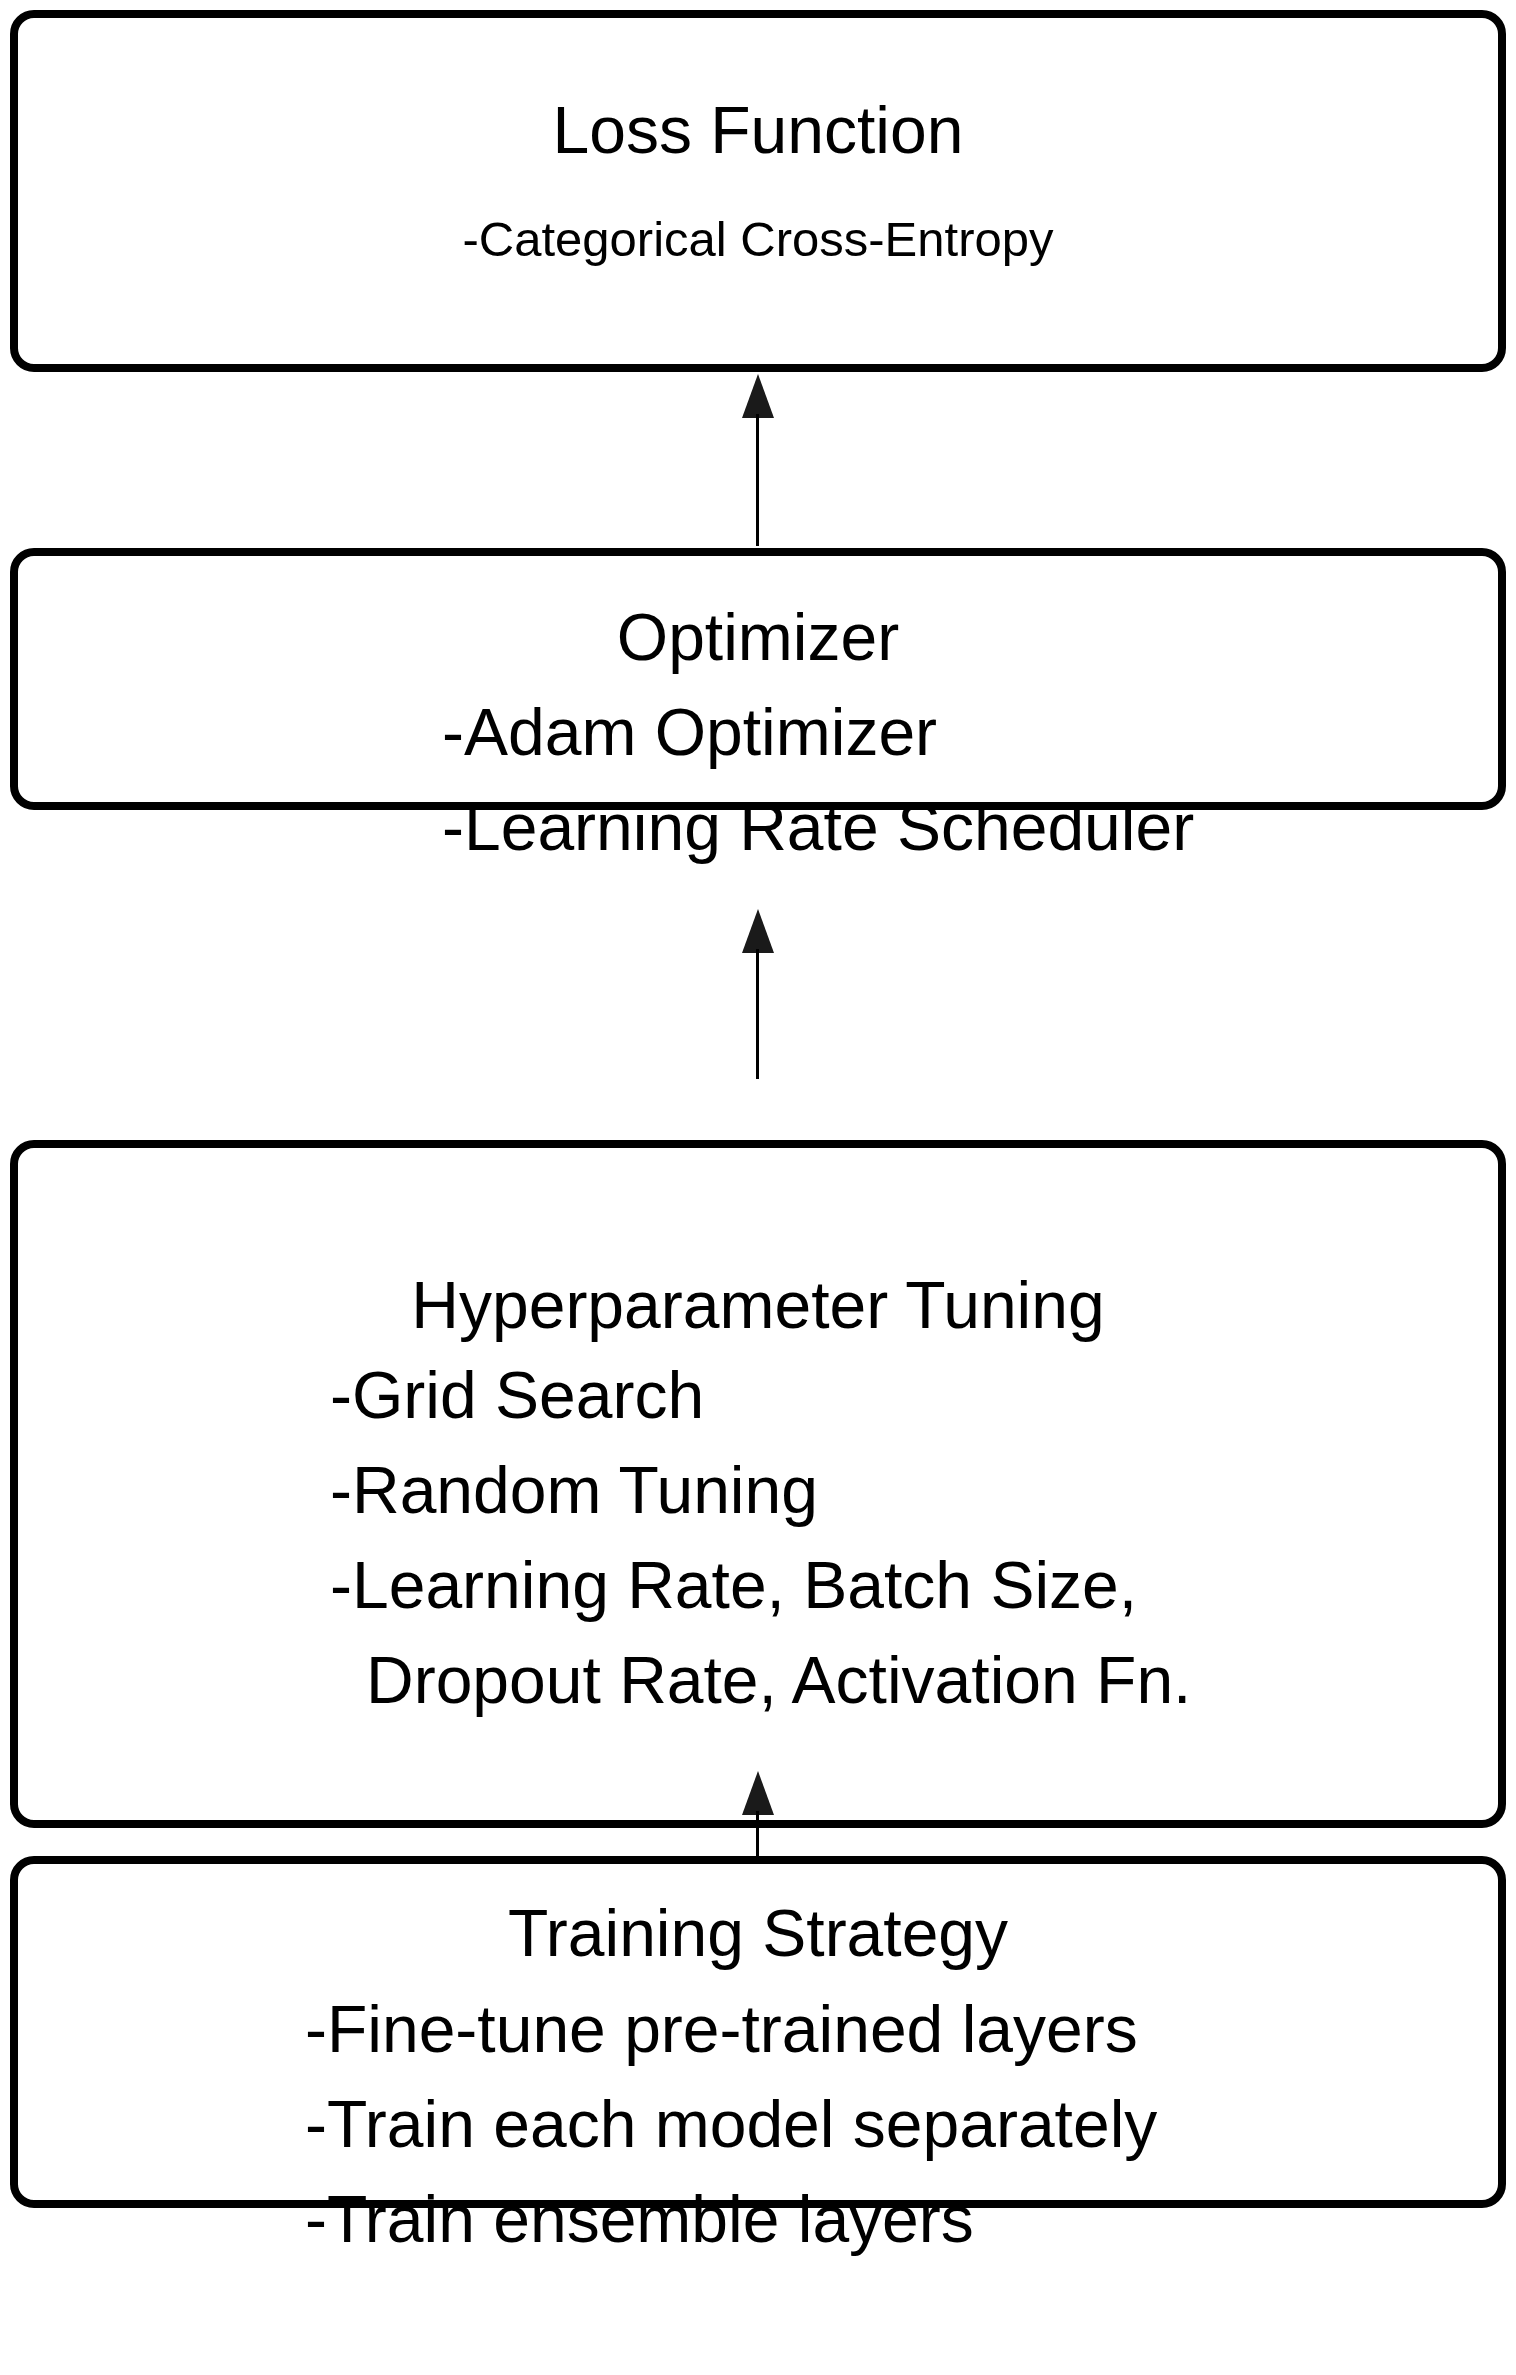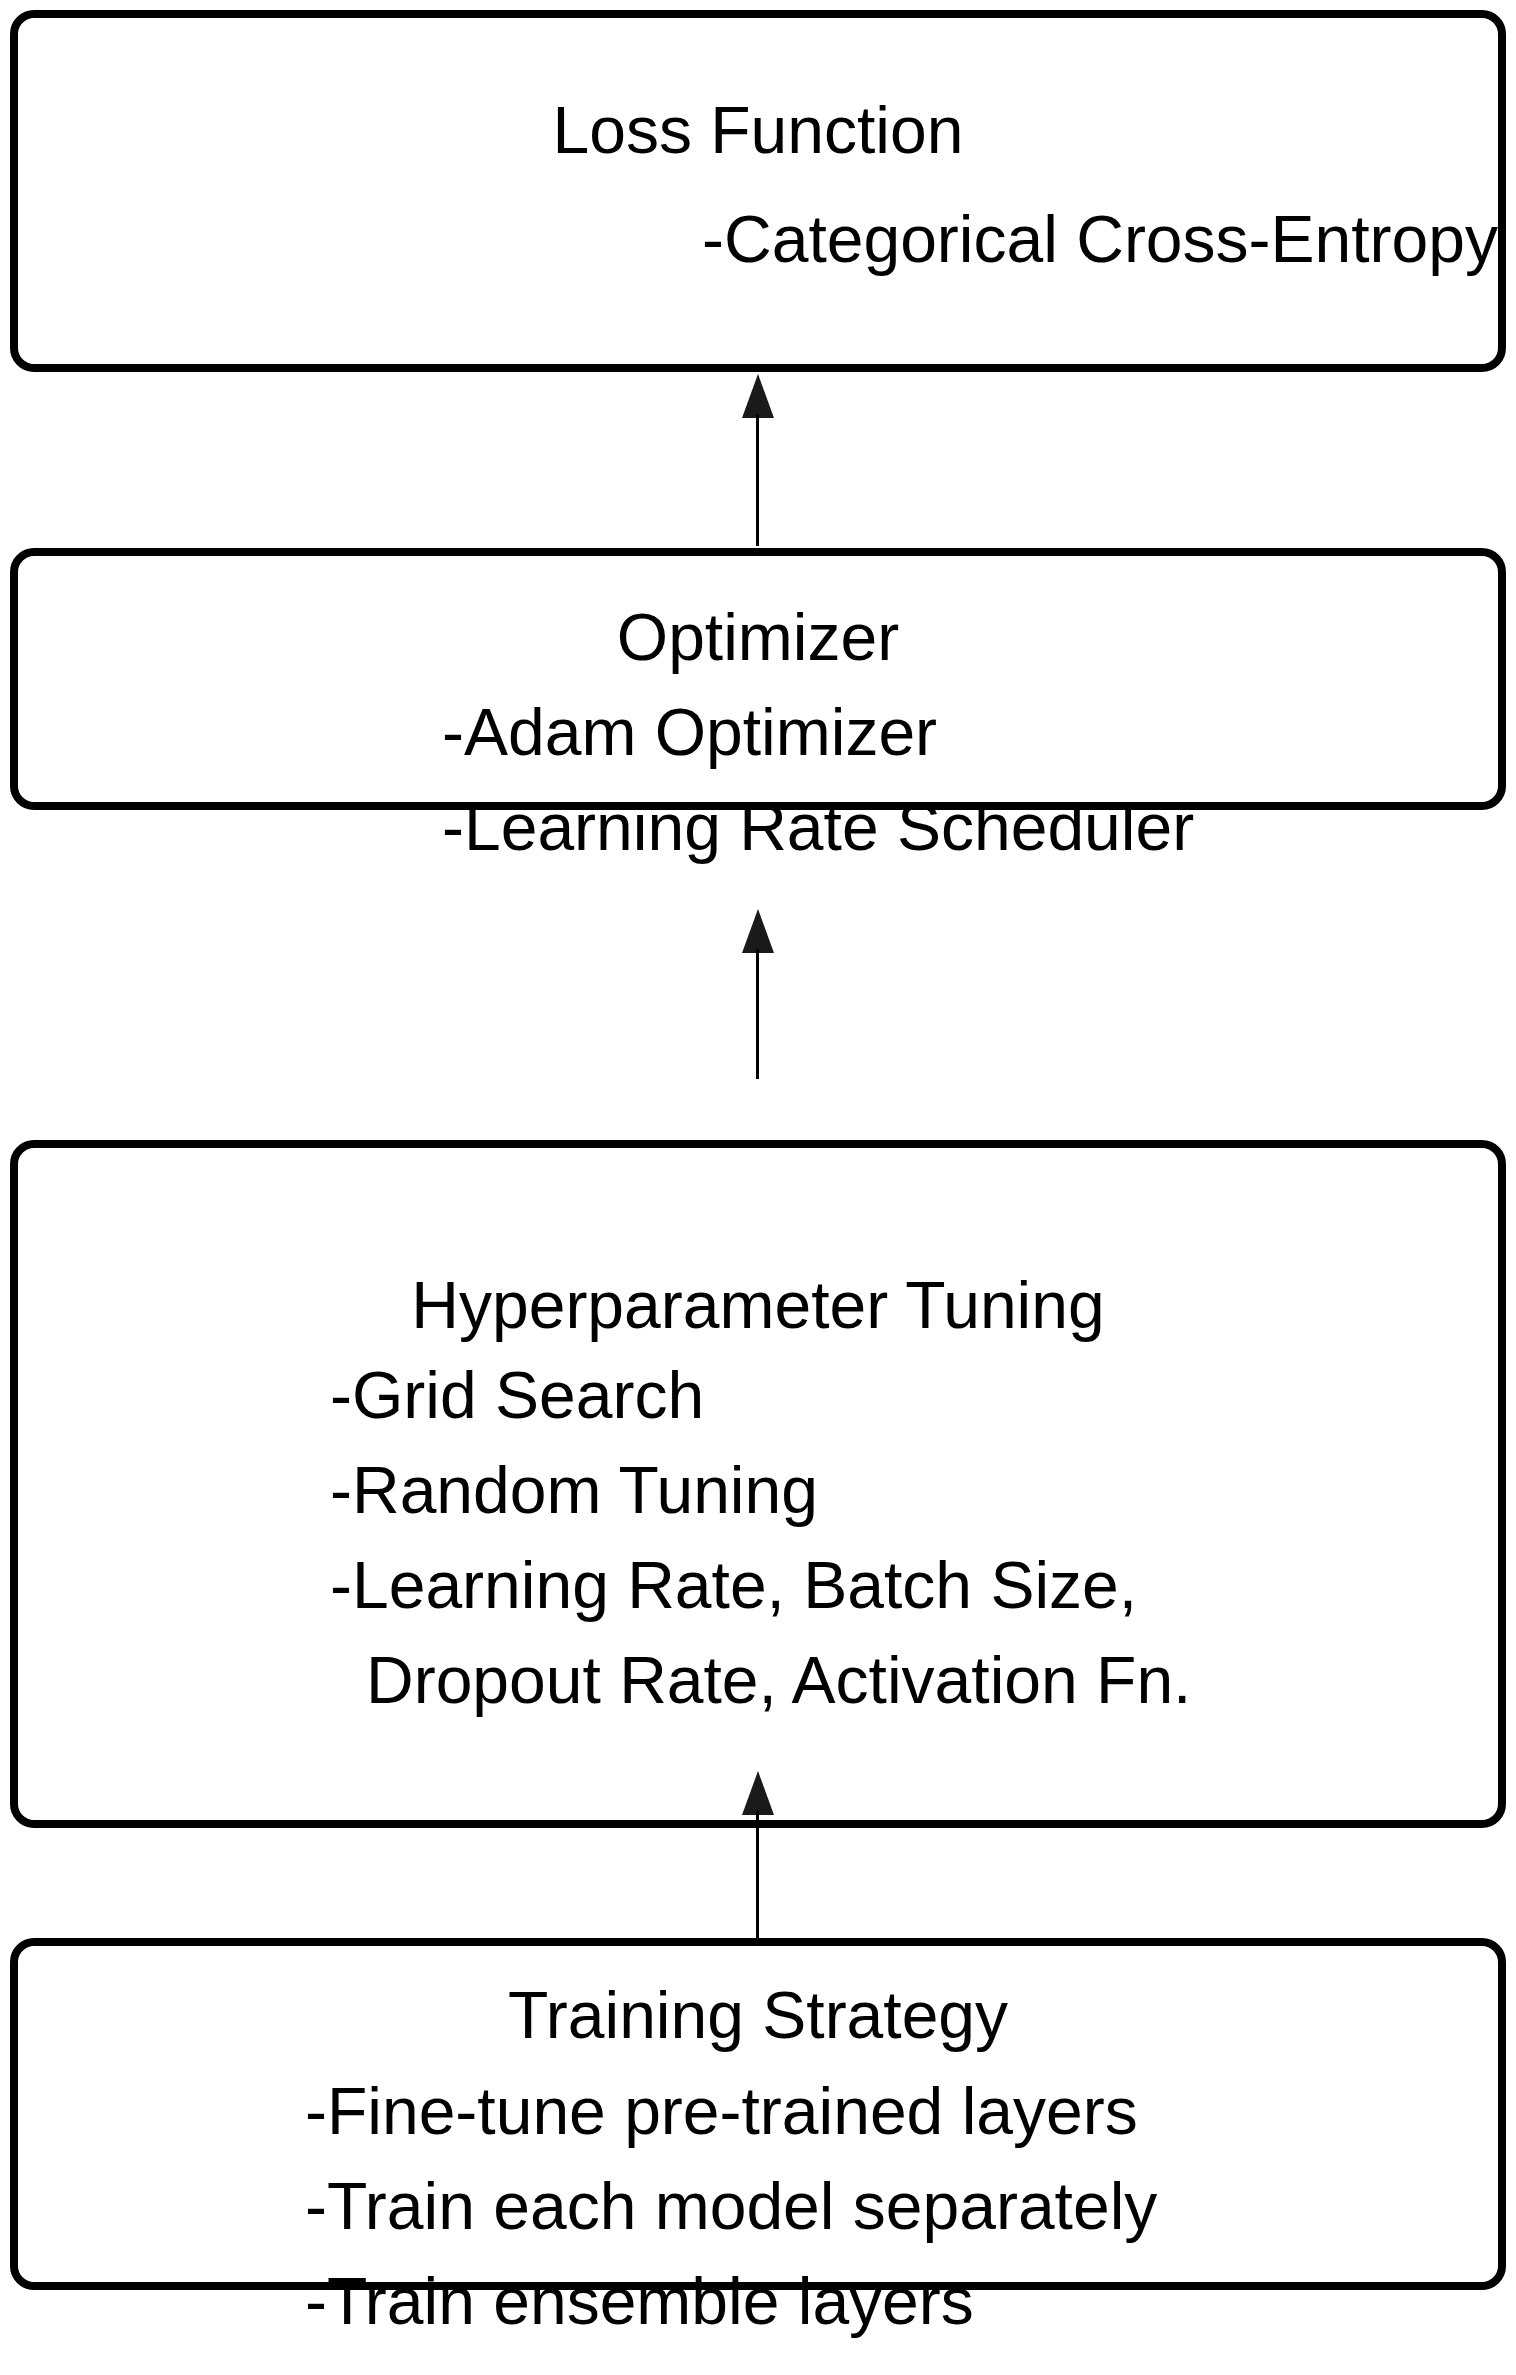--- a/index.html
+++ b/index.html
@@ -17,35 +17,35 @@
     left: 10px;
     width: 1496px;
     border: 8px solid #000000;
     border-radius: 24px;
     background: #ffffff;
     box-sizing: border-box;
   }
   #box-loss      { top: 10px;   height: 362px; }
   #box-optimizer { top: 548px;  height: 262px; }
   #box-hyper     { top: 1140px; height: 688px; }
-  #box-training  { top: 1938px; height: 352px; padding-left: 6px; }
+  #box-training  { top: 1856px; height: 352px; padding-left: 6px; }
 
   .box-title {
     position: absolute;
     left: 0; right: 0;
     text-align: center;
     font-size: 66px;
     line-height: 95px;
     white-space: nowrap;
   }
   .box-line-centered {
     position: absolute;
     left: 0; right: 0;
-    text-align: right;
-    font-size: 66px;
+    text-align: center;
+    font-size: 49px;
     line-height: 95px;
     white-space: nowrap;
   }
   .box-bullets {
     position: absolute;
     font-size: 66px;
     line-height: 95px;
     white-space: nowrap;
   }
   .box-bullets .indent { margin-left: 36px; }

